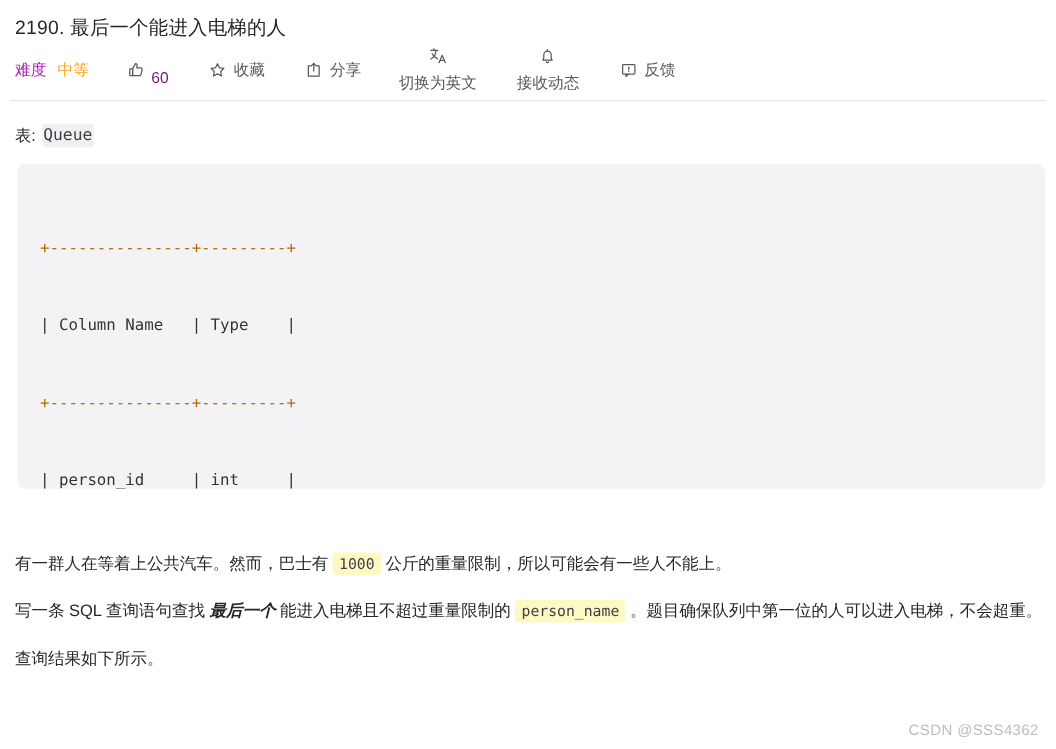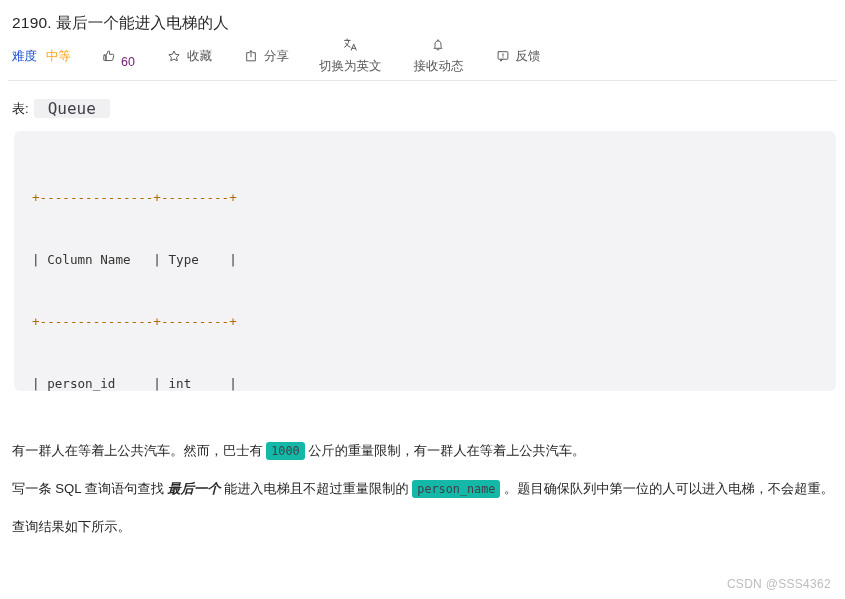--- a/index.html
+++ b/index.html
@@ -55,21 +55,21 @@
     cursor: pointer;
     line-height: 18px;
   }
   .tool-gap-1 { margin-right: 9px; }
   .tool-gap-2 { margin-right: 30px; }
   .tool-gap-3 { margin-right: 32px; }
   .tool-gap-4 { margin-right: 32px; }
   .tool-gap-5 { margin-right: 30px; }
   .tool-gap-6 { margin-right: 32px; flex-direction: column; }
 
-  .label-difficulty { color: #1d4ed8; }
+  .label-difficulty { color: #a21caf; }
   .value-difficulty {
     color: #ffa116;
     font-weight: 500;
   }
   .icon {
     display: inline-flex;
     align-items: center;
     justify-content: center;
     width: 15px;
     height: 15px;
@@ -103,25 +103,25 @@
   .table-line {
     margin: 18px 0 0 12px;
     font-size: 13px;
     color: #262626;
     display: flex;
     align-items: center;
     gap: 5px;
   }
   .code-chip {
     font-family: "DejaVu Sans Mono", "Liberation Mono", monospace;
-    font-size: 16px;
+    font-size: 13px;
     background: #f0f0f2;
     color: #3f3f46;
     border-radius: 3px;
-    padding: 2px 14px;
+    padding: 2px 1px;
     line-height: 15px;
   }
 
   
   .codeblock {
     margin: 13px 9px 0 14px;
     background: #f3f3f5;
     border-radius: 6px;
     padding: 16px 18px 14px 18px;
     font-family: "DejaVu Sans Mono", "Liberation Mono", monospace;
@@ -142,21 +142,21 @@
     font-size: 13.2px;
     line-height: 24px;
     color: #262626;
   }
   .para { margin-top: 0; }
   .para + .para { margin-top: 14px; }
   .p-first { margin-top: 48px; }
   .inline-code {
     font-family: "DejaVu Sans Mono", "Liberation Mono", monospace;
     font-size: 11.8px;
-    background: #14b8a6;
+    background: #fef9c3;
     color: #3f3f46;
     border-radius: 3px;
     padding: 2px 5px;
   }
   .strong { font-weight: 700; color: #262626; font-style: italic; }
 
   
   .watermark {
     position: absolute;
     right: 14px;
@@ -273,21 +273,21 @@
     
     
 
 
 
   </div>
 
   <div class="body">
 
     <p class="para p-first">
-      <span>有一群人在等着上公共汽车。然而，巴士有 </span><span class="inline-code">1000</span><span> 公斤的重量限制，有一群人在等着上公共汽车。</span>
+      <span>有一群人在等着上公共汽车。然而，巴士有 </span><span class="inline-code">1000</span><span> 公斤的重量限制，所以可能会有一些人不能上。</span>
     </p>
 
     <p class="para">
       <span>写一条 SQL 查询语句查找 </span><span class="strong">最后一个</span><span> 能进入电梯且不超过重量限制的 </span><span class="inline-code">person_name</span><span> 。题目确保队列中第一位的人可以进入电梯，不会超重。</span>
     </p>
 
     <p class="para">
       <span>查询结果如下所示。</span>
     </p>
 

